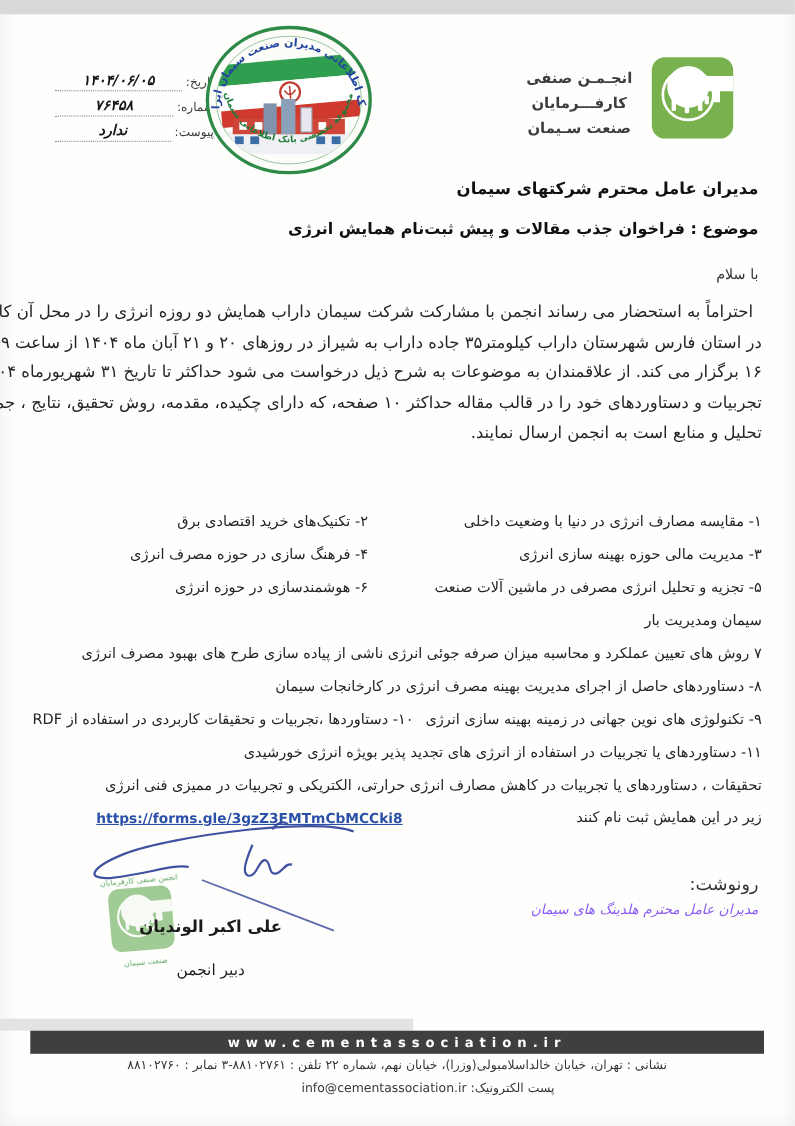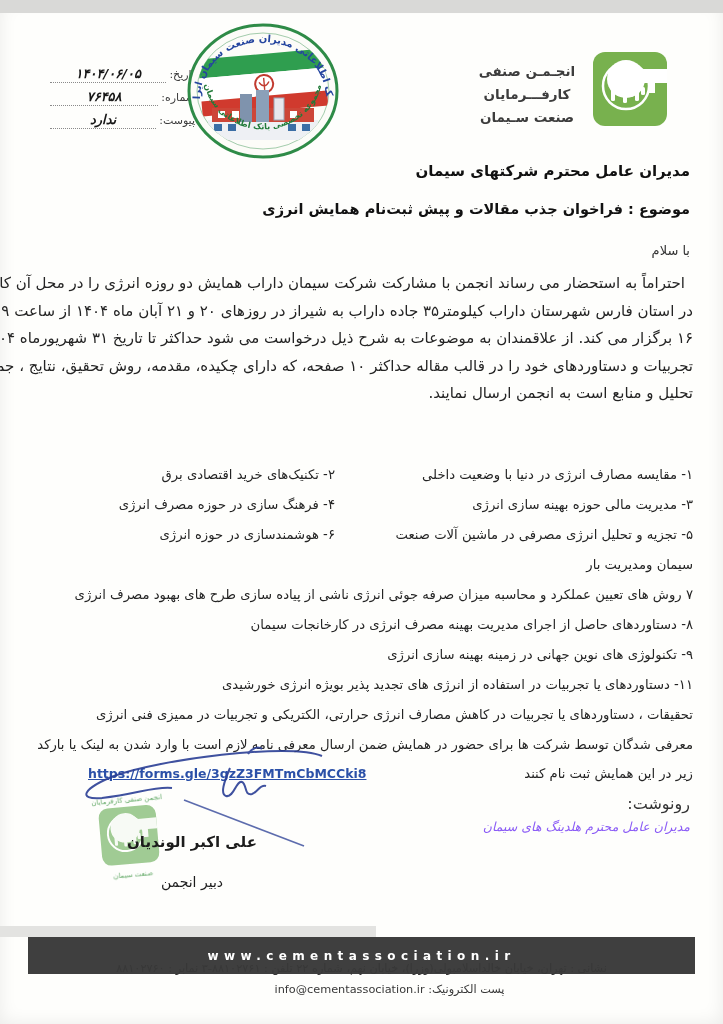--- a/index.html
+++ b/index.html
@@ -47,21 +47,21 @@
 
   .sig-svg{position:absolute;left:34px;top:740px;}
   .sig-stamp{position:absolute;left:70px;top:796px;width:120px;text-align:center;
              transform:rotate(-5deg);}
   .sig-stamp .tiny{font-size:7px;color:#63a967;filter:blur(.3px);line-height:1.3;}
   .sig-name{position:absolute;left:108px;top:833px;width:168px;text-align:center;
             font-weight:bold;font-size:15px;color:#1c1c1c;}
   .sig-title{position:absolute;left:128px;top:874px;width:128px;text-align:center;
              font-weight:normal;font-size:14px;color:#1c1c1c;}
 
-  .footer-bar{position:absolute;left:28px;top:937px;width:667px;height:37px;background:#3f3f3f;
+  .footer-bar{position:absolute;left:28px;top:937px;width:667px;height:21px;background:#3f3f3f;
               color:#fff;display:flex;align-items:center;justify-content:center;
               font-size:12px;font-weight:bold;letter-spacing:.45em;direction:ltr;}
   .footer-address{position:absolute;left:0;top:962px;width:100%;text-align:center;
                   font-size:11.3px;color:#383838;}
   .footer-email{position:absolute;left:0;top:983px;width:100%;text-align:center;
                 font-size:11.3px;color:#383838;margin-left:28px;}
   .ltr{direction:ltr;unicode-bidi:embed;}
 </style>
 </head>
 <body>
@@ -179,29 +179,27 @@
       <span class="t-right">سیمان ومدیریت بار</span>
     </div>
     <div class="t-row">
       <span class="t-right">۷  روش های تعیین عملکرد و محاسبه میزان صرفه جوئی انرژی ناشی از پیاده سازی طرح های بهبود مصرف انرژی</span>
     </div>
     <div class="t-row">
       <span class="t-right">۸- دستاوردهای حاصل از اجرای مدیریت بهینه مصرف انرژی در کارخانجات سیمان</span>
     </div>
     <div class="t-row spread">
       <span class="t-right">۹- تکنولوژی های نوین جهانی در زمینه بهینه سازی انرژی</span>
+      <span class="t-left">۱۰- دستاوردها ،تجربیات و تحقیقات کاربردی در استفاده از RDF</span>
     </div>
     <div class="t-row">
       <span class="t-right">۱۱- دستاوردهای یا تجربیات در استفاده از انرژی های تجدید پذیر بویژه انرژی خورشیدی</span>
     </div>
     <div class="t-row">
       <span class="t-right">تحقیقات ، دستاوردهای یا تجربیات در کاهش مصارف انرژی حرارتی، الکتریکی و تجربیات در ممیزی فنی انرژی</span>
-    </div>
-    <div class="t-row">
-      <span class="t-right">معرفی شدگان توسط شرکت ها برای حضور در همایش ضمن ارسال معرفی نامه لازم است با وارد شدن به لینک یا بارکد</span>
     </div>
     <div class="reg-row">
       <span>زیر در این همایش ثبت نام کنند</span>
       <span class="reg-link">https://forms.gle/3gzZ3FMTmCbMCCki8</span>
     </div>
   </div>
 
   <div class="cc-label">رونوشت:</div>
   <div class="cc-line">مدیران عامل محترم هلدینگ های سیمان</div>
 

